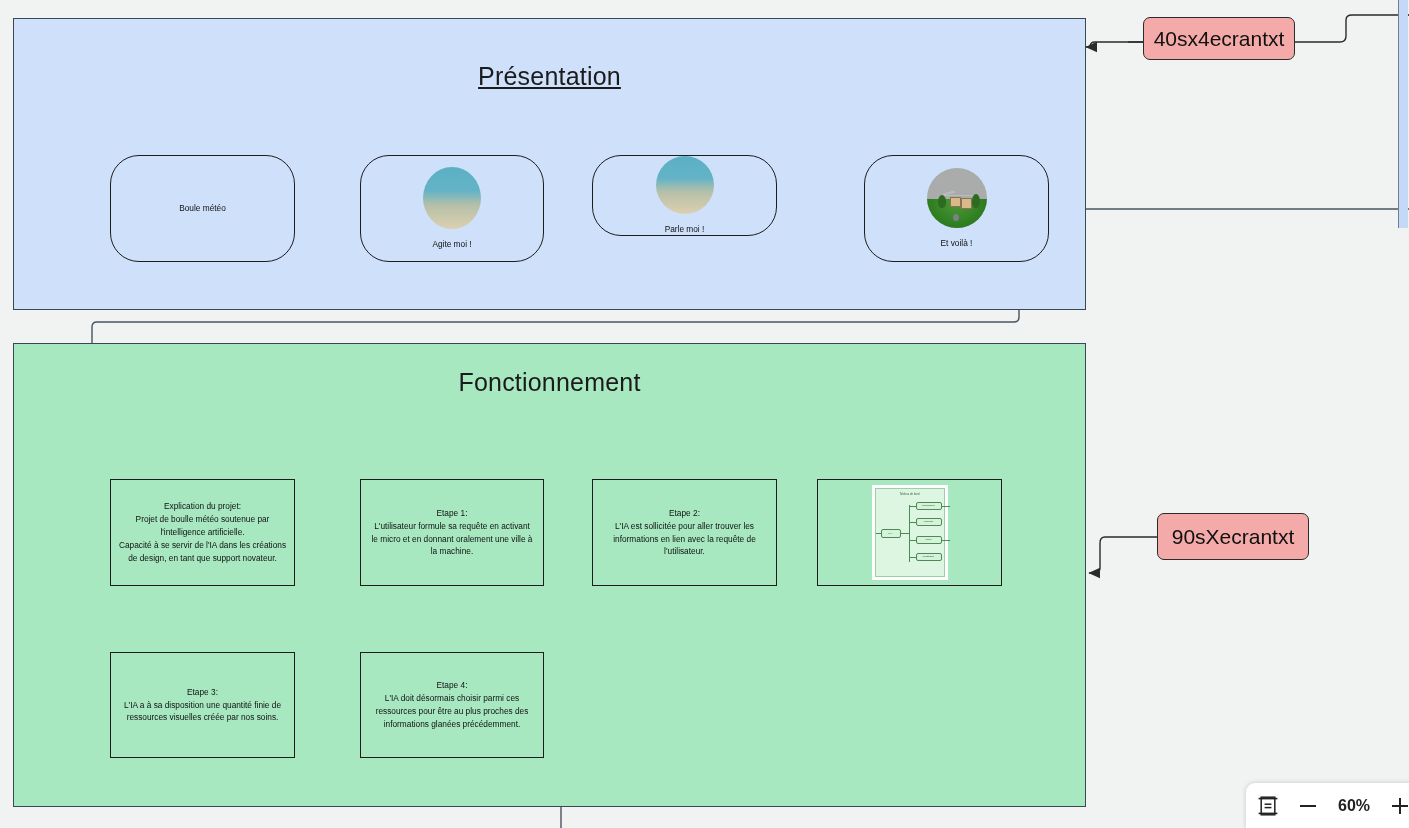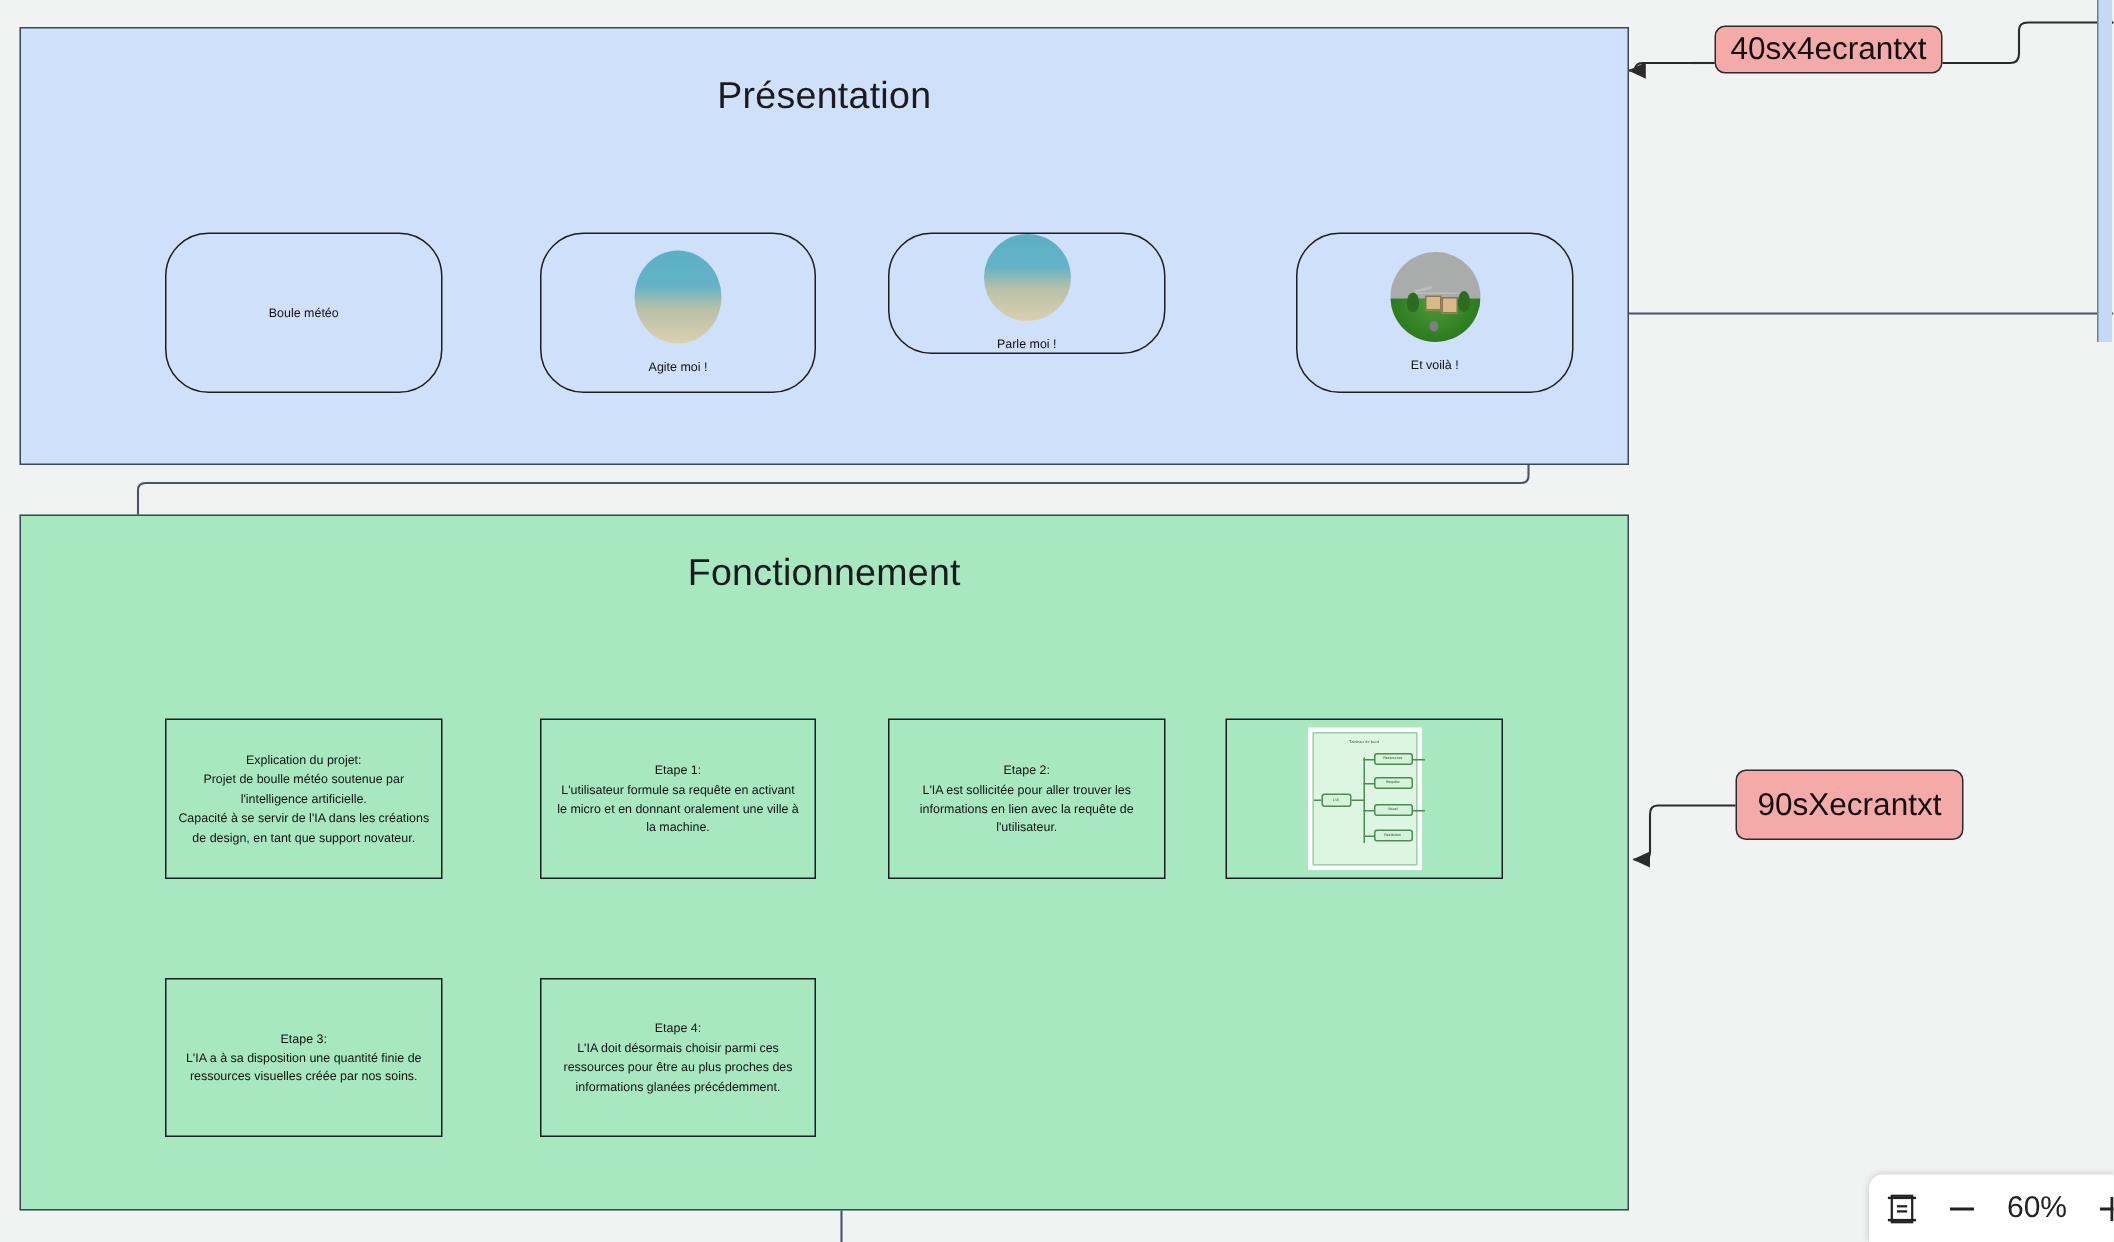--- a/index.html
+++ b/index.html
@@ -145,21 +145,21 @@
     box-shadow:0 0 5px rgba(0,0,0,.18);
     display:flex;align-items:center;
     padding:0 12px;
     gap:22px;
     box-sizing:border-box;
   }
   .zoombar .zicon{width:20px;height:20px;flex:none;}
   .zoombar .zminus{
     width:16px;height:2px;background:#222;flex:none;
   }
-  .zoombar .zval{font-size:20px;font-weight:normal;color:#222;}
+  .zoombar .zval{font-size:16px;font-weight:bold;color:#222;}
   .zoombar .zplus{position:relative;width:16px;height:16px;flex:none;}
   .zoombar .zplus:before,.zoombar .zplus:after{
     content:"";position:absolute;background:#222;
   }
   .zoombar .zplus:before{left:0;top:7px;width:16px;height:2px;}
   .zoombar .zplus:after{top:0;left:7px;height:16px;width:2px;}
 </style>
 </head>
 <body>
 
@@ -200,21 +200,21 @@
     <path d="M1143,42 L1095,42 Q1090,42 1090,47 L1090,47 L1086,47" stroke="#2b2b2b" stroke-width="1.4" fill="none" marker-end="url(#ah)"></path>
 
     <path d="M1143,42 L1128,42" stroke="#2b2b2b" stroke-width="1.4" fill="none"></path>
 
     <path d="M1295,42 L1340,42 Q1346,42 1346,36 L1346,20 Q1346,15 1352,15 L1409,15" stroke="#2b2b2b" stroke-width="1.4" fill="none" marker-end="url(#ah)"></path>
 
     <path d="M1157,537 L1105,537 Q1100,537 1100,543 L1100,568 Q1100,573 1095,573 L1089,573" stroke="#2b2b2b" stroke-width="1.4" fill="none" marker-end="url(#ah)"></path>
   </svg>
 
   <div class="node group blue" style="left:13px;top:18px;width:1073px;height:292px;">
-    <div class="group-title" style="top:31px;">Présentation</div>
+    <div class="group-title" style="top:43px;text-decoration:underline;">Présentation</div>
   </div>
 
   <div class="node card blue" style="left:110px;top:155px;width:185px;height:107px;">
     <div class="lines">
       <span>Boule météo</span>
     </div>
   </div>
 
   <div class="node card blue" style="left:360px;top:155px;width:184px;height:107px;">
     <div class="thumb sky" style="width:58px;height:62px;"></div>
@@ -317,21 +317,21 @@
 
   <div class="node card green" style="left:360px;top:652px;width:184px;height:106px;">
     <div class="lines">
       <span>Etape 4:</span>
       <span>L'IA doit désormais choisir parmi ces</span>
       <span>ressources pour être au plus proches des</span>
       <span>informations glanées précédemment.</span>
     </div>
   </div>
 
-  <div class="redlabel" style="left:1143px;top:17px;width:152px;height:32px;">
+  <div class="redlabel" style="left:1143px;top:17px;width:152px;height:43px;">
     <span>40sx4ecrantxt</span>
   </div>
 
   <div class="redlabel" style="left:1157px;top:513px;width:152px;height:47px;">
     <span>90sXecrantxt</span>
   </div>
 
   <div class="scrollbar-track">
     <div class="scrollbar-thumb"></div>
   </div>

